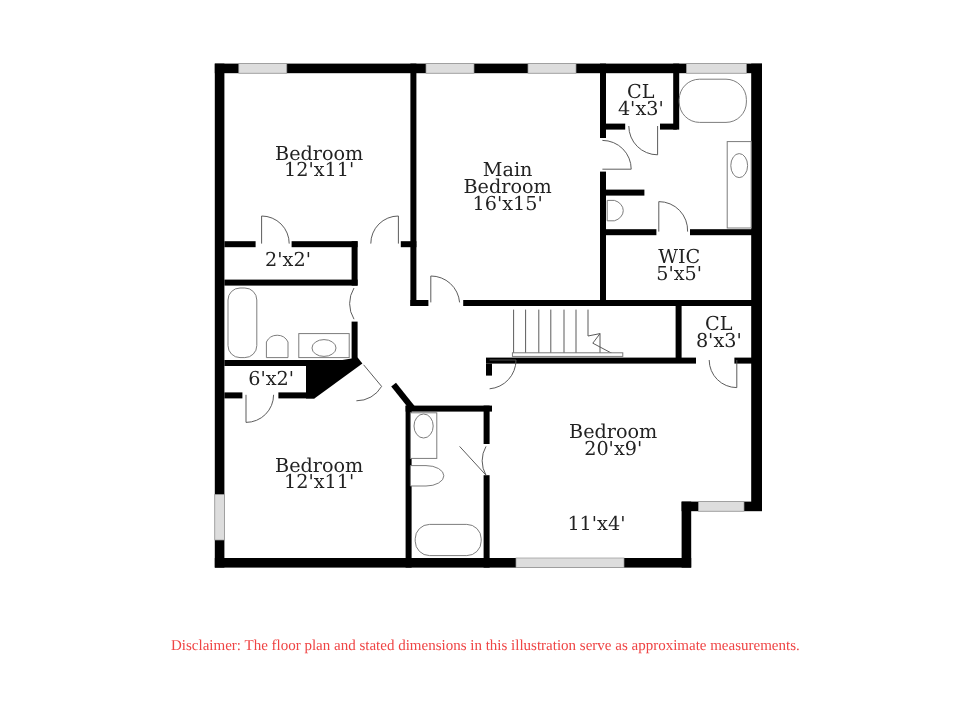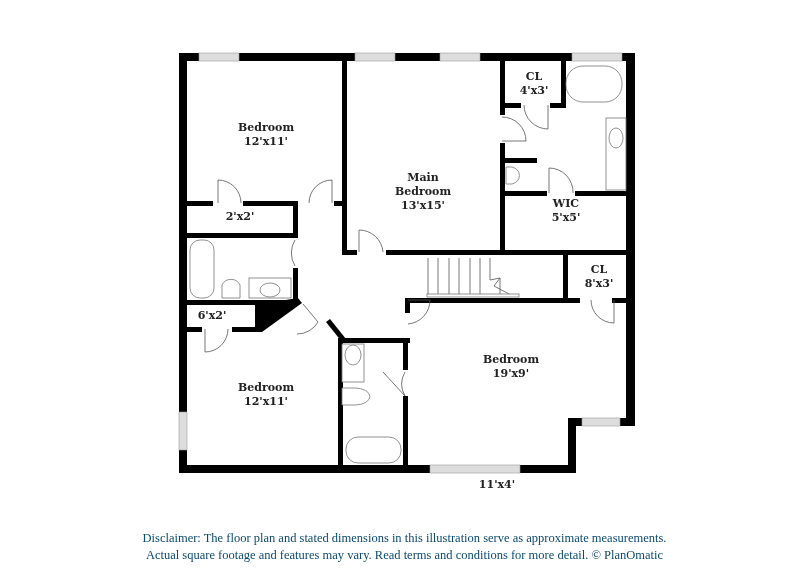--- a/index.html
+++ b/index.html
@@ -2,24 +2,24 @@
 <html><head>
 <meta charset="utf-8">
 <style>
   html, body { margin: 0; padding: 0; background: #ffffff; }
   body { width: 809px; height: 588px; position: relative; overflow: hidden; }
   #plan { position: absolute; left: 0; top: 0; width: 809px; height: 520px; }
   .wall { fill: #000; }
   .thin { stroke: #555; stroke-width: 0.8; fill: none; }
   .fixture { stroke: #777; stroke-width: 0.8; fill: #fff; }
   .window { fill: #ddd; stroke: #999; stroke-width: 0.6; }
-  .lbl { position: absolute; font-family: "DejaVu Serif", serif; font-weight: bold; color: #222;
-         font-size: 11px; line-height: 14px; text-align: center; transform: translateX(-50%); white-space: nowrap; }
+  .lbl { position: absolute; font-family: "DejaVu Serif", serif; font-weight: normal; color: #222;
+         font-size: 16px; line-height: 14px; text-align: center; transform: translateX(-50%); white-space: nowrap; }
   #disclaimer { position: absolute; left: 0; width: 809px; top: 530px; text-align: center;
-                font-family: "Liberation Serif", serif; font-size: 12.5px; line-height: 17px; color: #0c4a6e; }
+                font-family: "Liberation Serif", serif; font-size: 12.5px; line-height: 17px; color: #ef4444; }
 </style>
 </head>
 <body>
 
 <svg id="plan" viewBox="0 0 809 520" xmlns="http://www.w3.org/2000/svg">
 
   <g>
     <rect class="wall" x="179" y="53" width="456" height="8"></rect>
     <rect class="wall" x="179" y="53" width="8" height="420"></rect>
     <rect class="wall" x="626" y="53" width="9" height="372"></rect>
@@ -118,48 +118,47 @@
   </g>
 </svg>
 
 <div class="lbl" style="left:266px;top:121px;">
   <div>Bedroom</div>
   <div>12'x11'</div>
 </div>
 <div class="lbl" style="left:240px;top:210px;">
   <div>2'x2'</div>
 </div>
-<div class="lbl" style="left:423px;top:135px;margin-top:36px;">
+<div class="lbl" style="left:423px;top:135px;">
   <div>Main</div>
   <div>Bedroom</div>
-  <div>13'x15'</div>
+  <div>16'x15'</div>
 </div>
 <div class="lbl" style="left:534px;top:70px;">
   <div>CL</div>
   <div>4'x3'</div>
 </div>
-<div class="lbl" style="left:566px;top:197px;">
+<div class="lbl" style="left:566px;top:207px;">
   <div>WIC</div>
   <div>5'x5'</div>
 </div>
 <div class="lbl" style="left:599px;top:263px;">
   <div>CL</div>
   <div>8'x3'</div>
 </div>
-<div class="lbl" style="left:212px;top:309px;">
+<div class="lbl" style="left:226px;top:309px;">
   <div>6'x2'</div>
 </div>
 <div class="lbl" style="left:266px;top:381px;">
   <div>Bedroom</div>
   <div>12'x11'</div>
 </div>
 <div class="lbl" style="left:511px;top:353px;">
   <div>Bedroom</div>
-  <div>19'x9'</div>
+  <div>20'x9'</div>
 </div>
-<div class="lbl" style="left:497px;top:430px;margin-top:48px;">
+<div class="lbl" style="left:497px;top:430px;">
   <div>11'x4'</div>
 </div>
 
 <div id="disclaimer">
   <div>Disclaimer: The floor plan and stated dimensions in this illustration serve as approximate measurements.</div>
-  <div>Actual square footage and features may vary. Read terms and conditions for more detail. © PlanOmatic</div>
 </div>
 
 </body></html>

